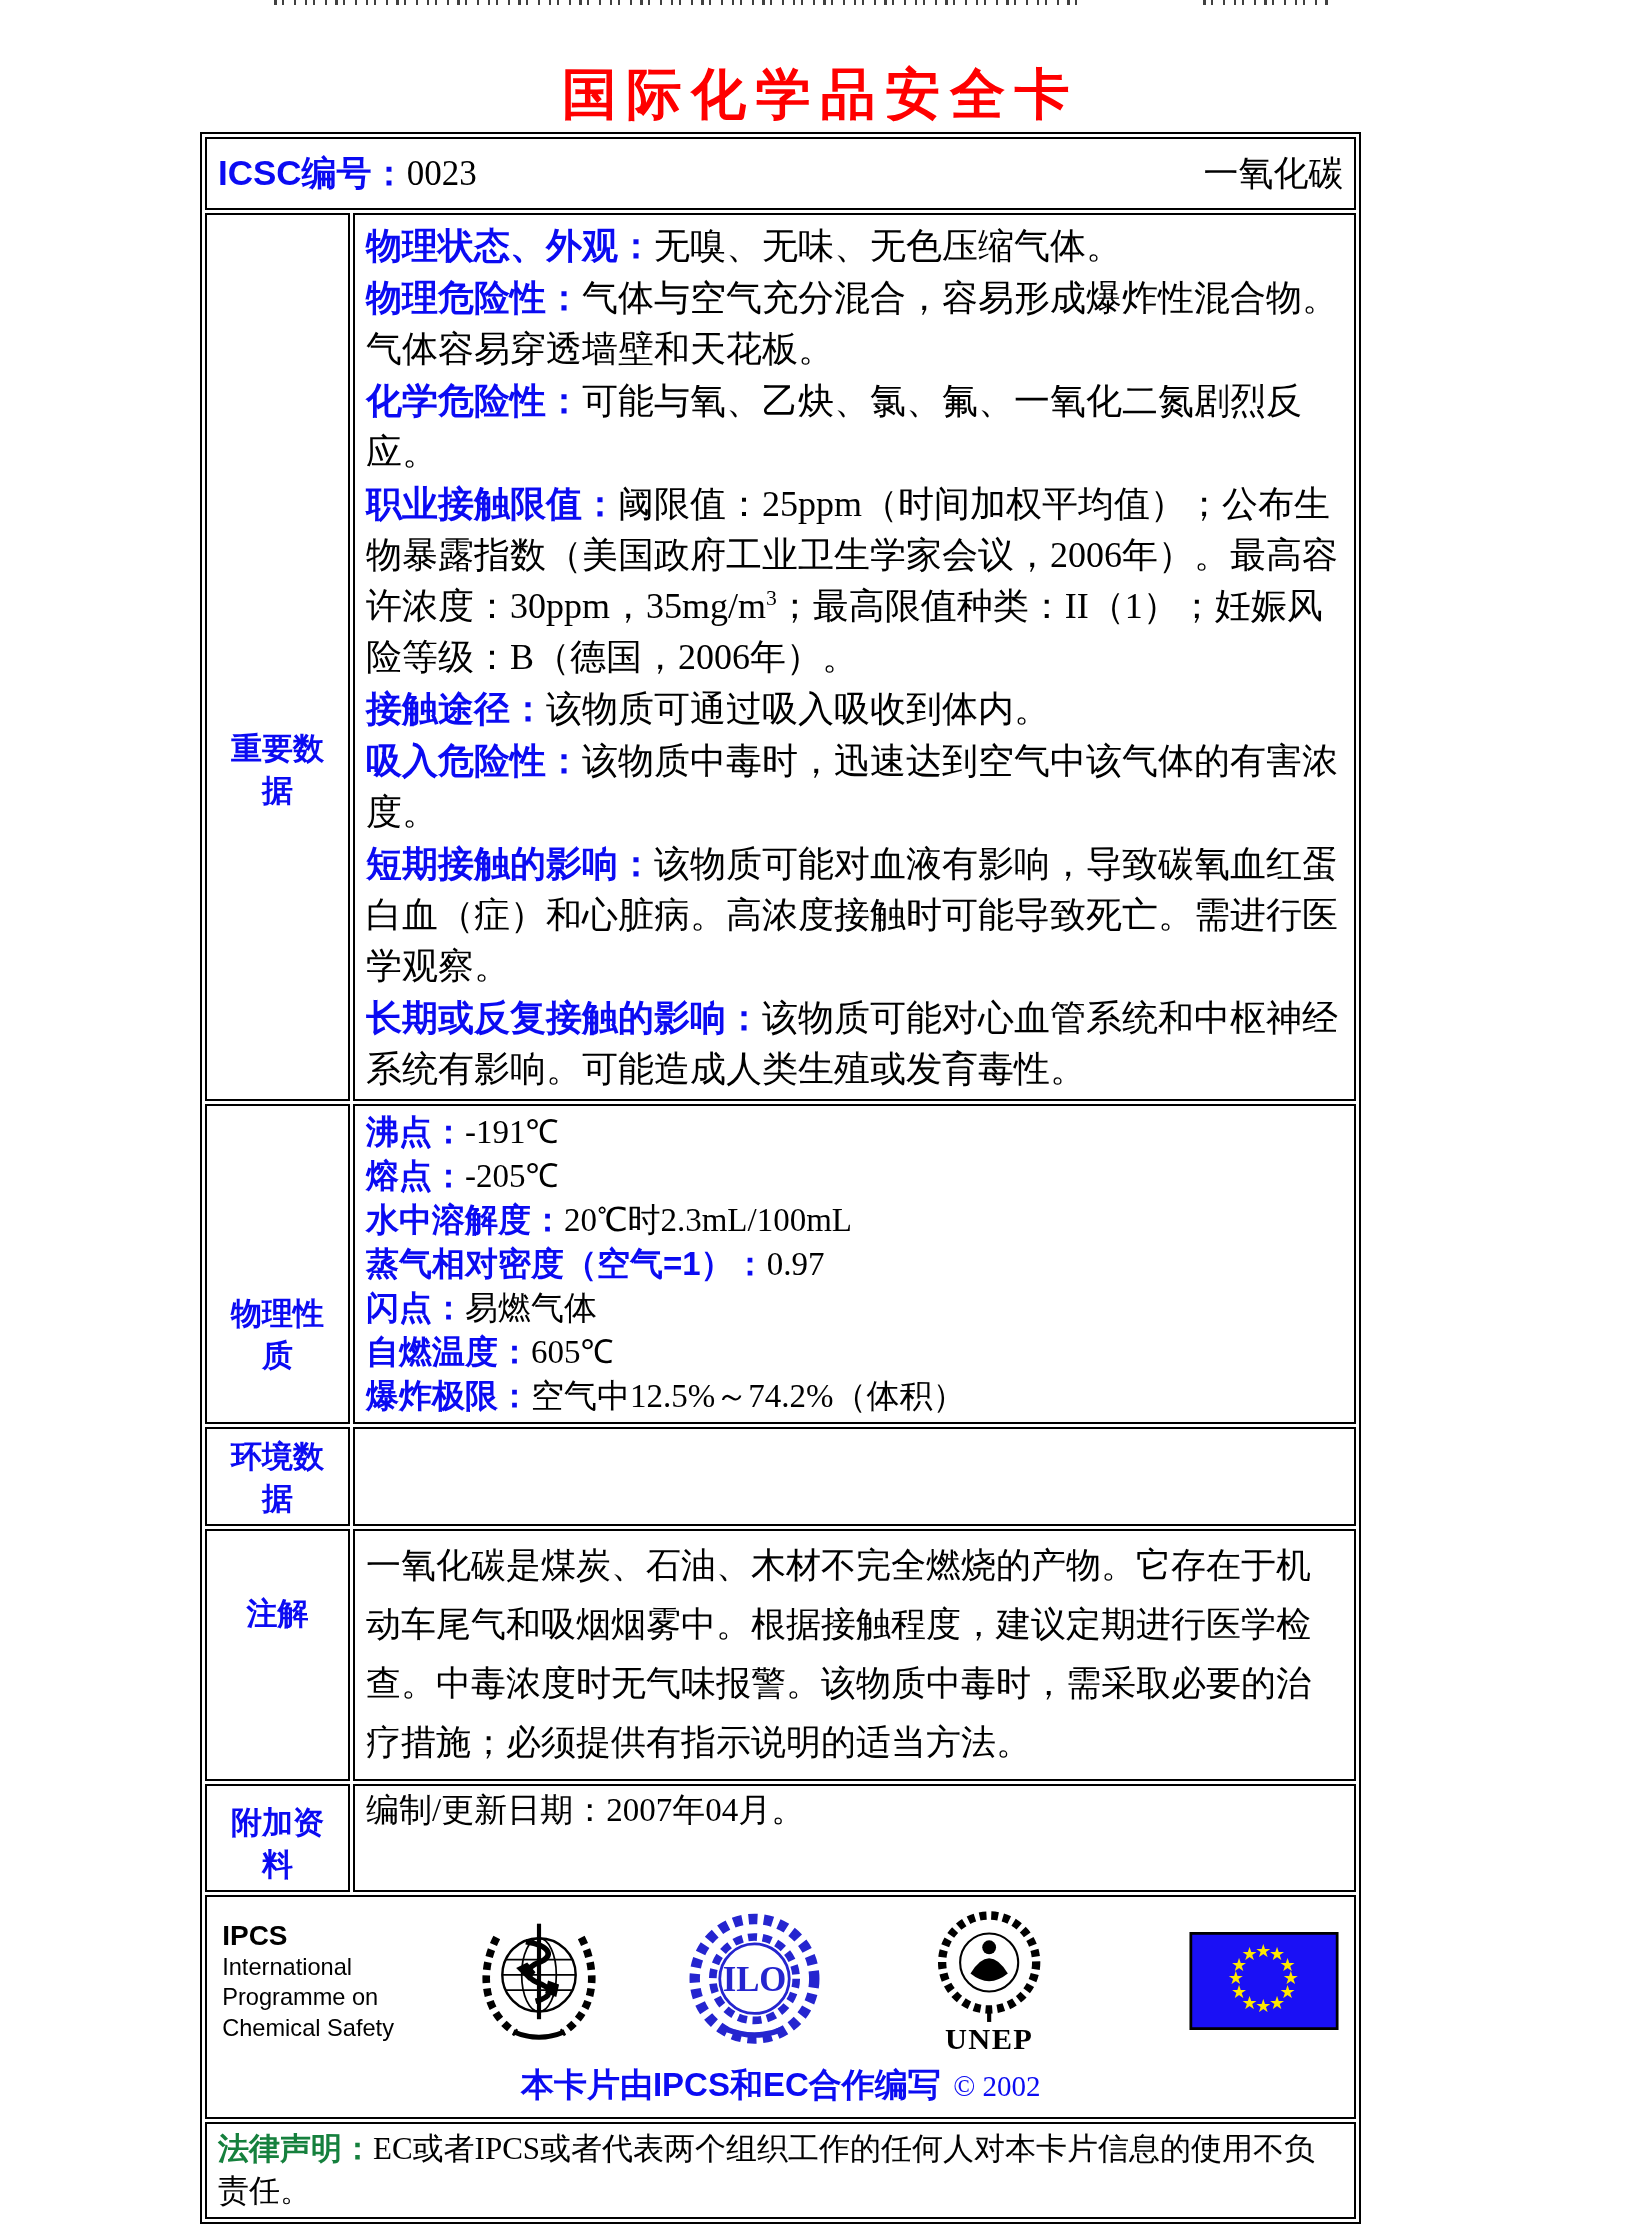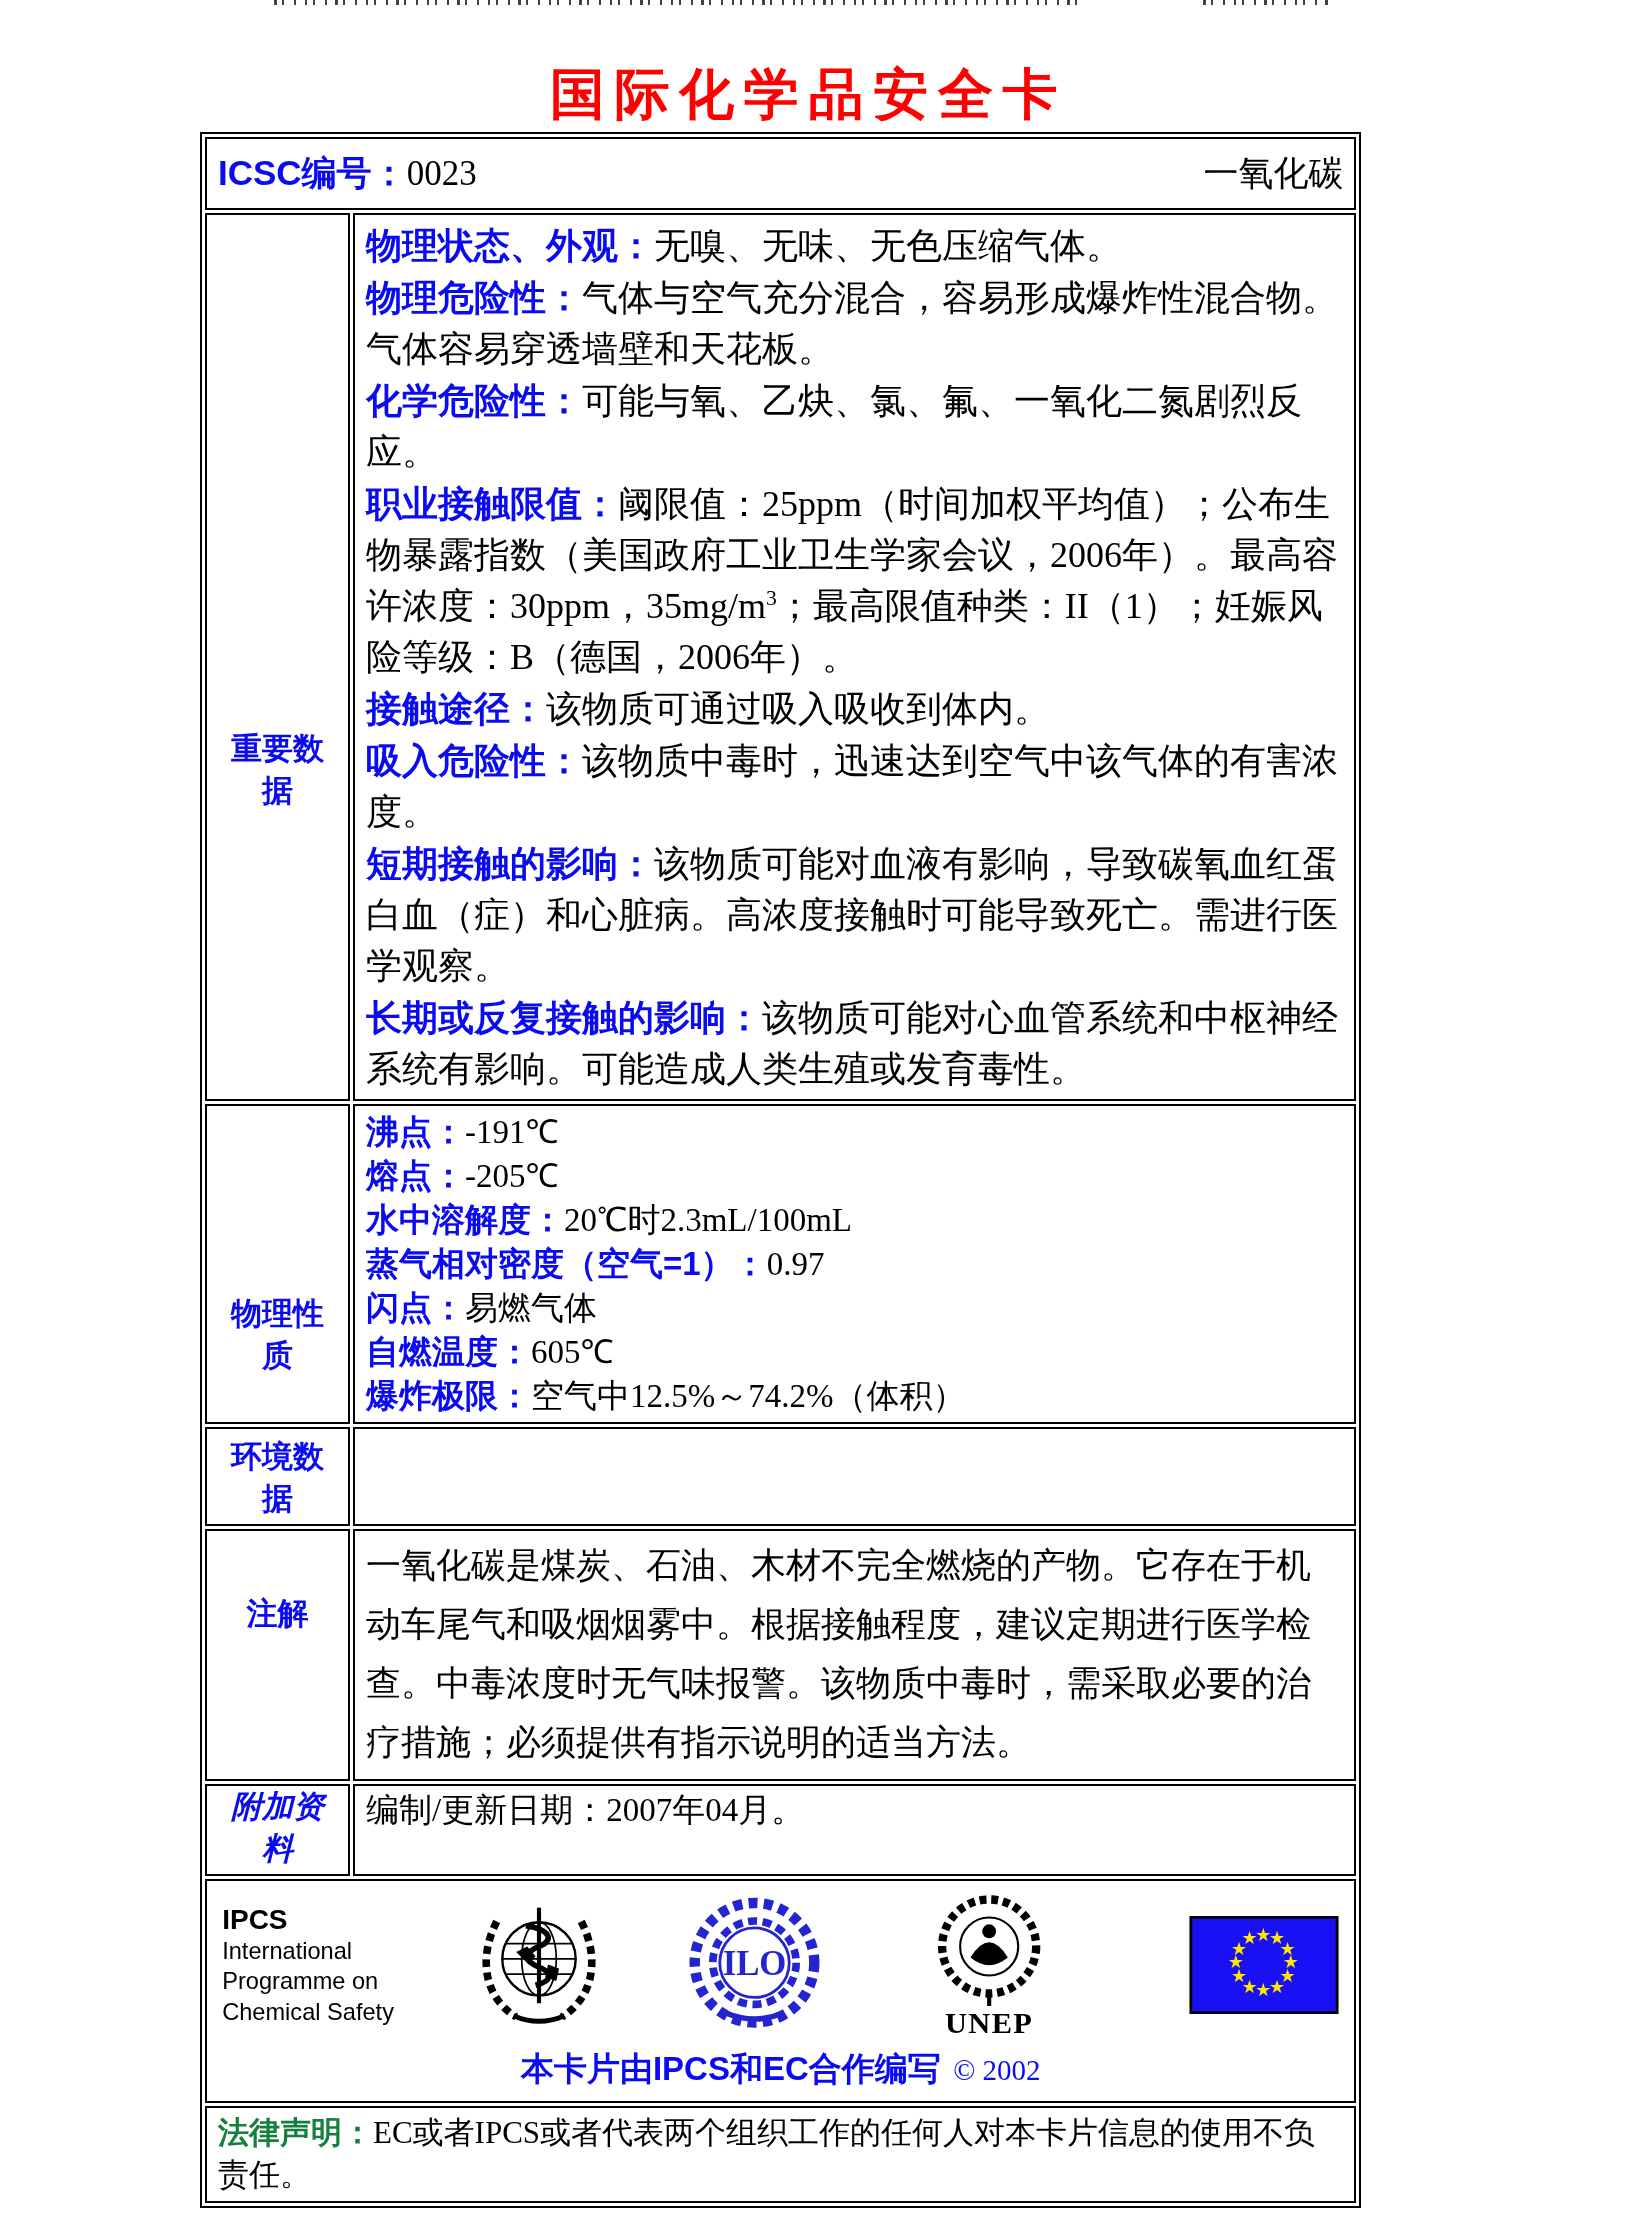--- a/index.html
+++ b/index.html
@@ -5,34 +5,34 @@
   html,body{margin:0;padding:0;background:#ffffff;}
   body{width:1645px;height:2239px;position:relative;font-family:"Liberation Serif",serif;color:#000;}
   .page{position:relative;width:1645px;height:2239px;overflow:hidden;background:#fff;}
 
   
   .top-fragment{position:absolute;top:0;height:4.9px;opacity:.8;
     background:repeating-linear-gradient(90deg,#111 0 2.8px,transparent 2.8px 8.3px,#111 8.3px 10.4px,transparent 10.4px 20px,#111 20px 22px,transparent 22px 30.5px);}
   .frag-a{left:274px;width:804px;}
   .frag-b{left:1203px;width:128px;}
 
-  .doc-title{position:absolute;top:58px;left:184px;width:1249px;text-align:center;
+  .doc-title{position:absolute;top:58px;left:196px;width:1249px;text-align:center;
     font-family:"Liberation Serif",serif;font-weight:bold;font-size:55px;letter-spacing:9.7px;color:#ff0000;}
 
   .card{position:absolute;top:132px;left:200px;}
   table.icsc{border-collapse:separate;border-spacing:3.5px;border:2.8px solid #000;width:1026px;background:#fff;}
   td{border:2.1px solid #000;padding:4.2px 11px;background:#fff;}
 
   td.side{width:119px;text-align:center;vertical-align:top;
     font-family:"Liberation Sans",sans-serif;font-weight:600;font-size:31px;color:#0b0bf2;}
   .pt-important{padding-top:513px;}
   .pt-physical{padding-top:187px;}
   .pt-env{padding-top:7px;}
   .pt-notes{padding-top:62px;}
-  .pt-add{padding-top:0;font-style:italic;}
+  .pt-add{padding-top:16px;}
 
   td.content{vertical-align:top;}
 
   .hdr-cell{height:61px;vertical-align:middle;}
   .hdr-flex{display:flex;justify-content:space-between;align-items:center;font-size:35px;line-height:42px;}
   .lbl{color:#0b0bf2;font-family:"Liberation Sans",sans-serif;font-weight:700;}
   .txt{color:#000;font-family:"Liberation Serif",serif;}
 
   .imp-cell{height:804px;}
   .imp-cell p.item{margin:0;font-size:36px;line-height:51px;}

